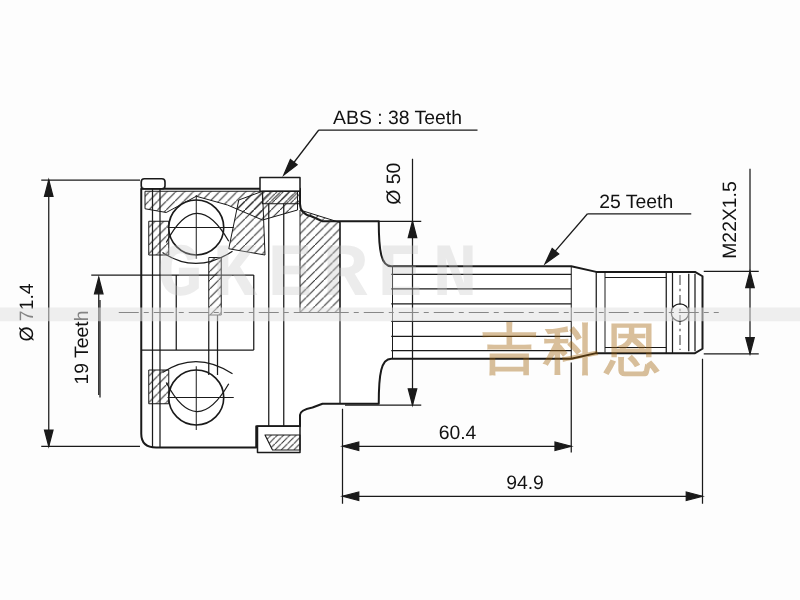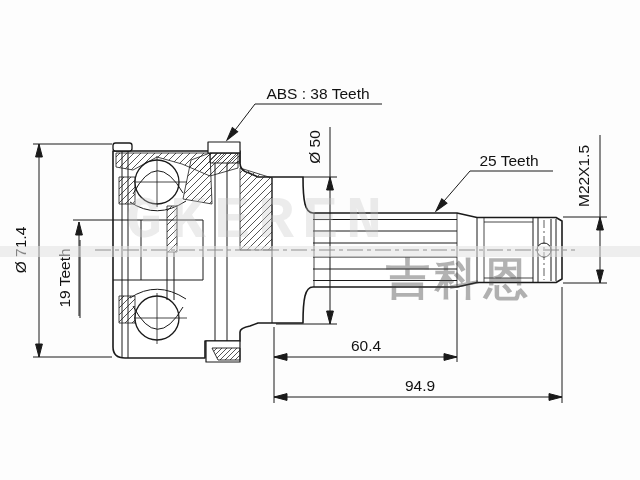--- a/index.html
+++ b/index.html
@@ -180,15 +180,15 @@
       <line x1="274" y1="397" x2="562" y2="397"></line>
       <use href="#arr" transform="translate(274,397) rotate(180)"></use>
       <use href="#arr" transform="translate(562,397) rotate(0)"></use>
       <text class="dim" x="420" y="391" text-anchor="middle" fill="#121212" stroke="none">94.9</text>
     </g>
   </g>
 </svg>
 
 <div class="wm-band"></div>
 <div class="wm-latin" style="color:#c8c8c8;">GKEREN</div>
-<div class="wm-cjk" style="color:#404040;">吉科恩</div>
+<div class="wm-cjk" style="color:#a16207;">吉科恩</div>
 
 </div>
 
 </body></html>

